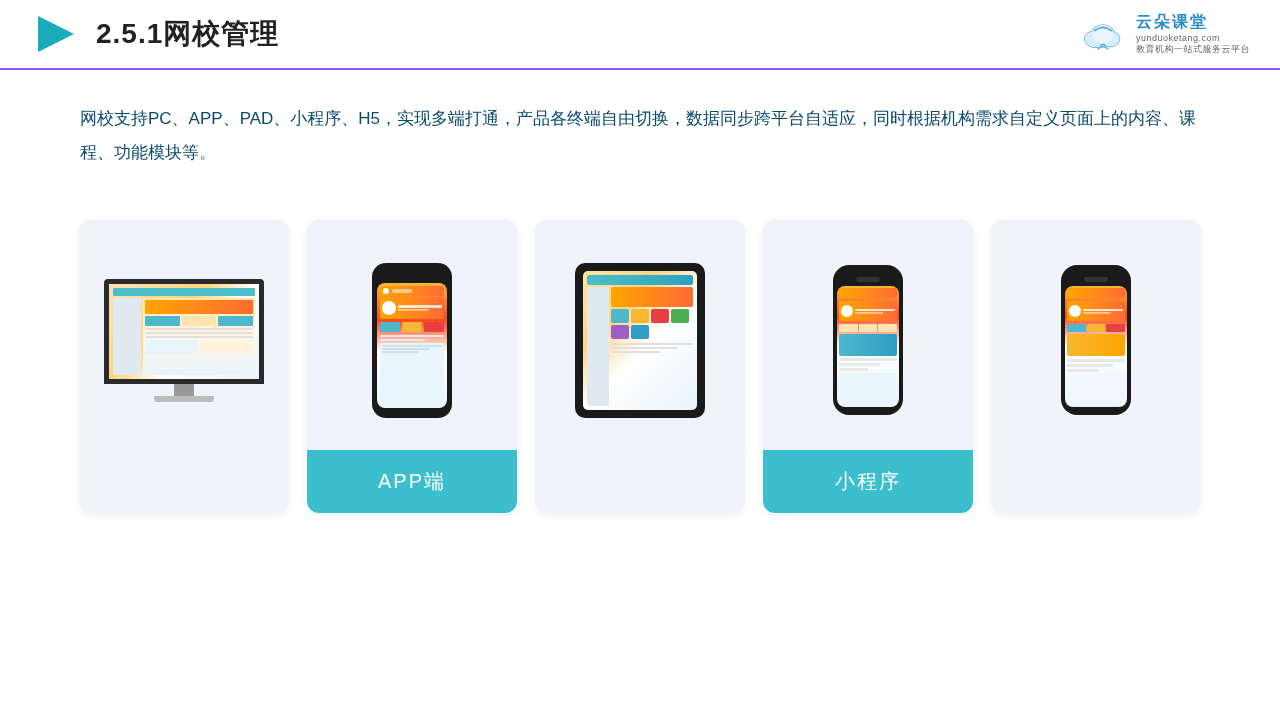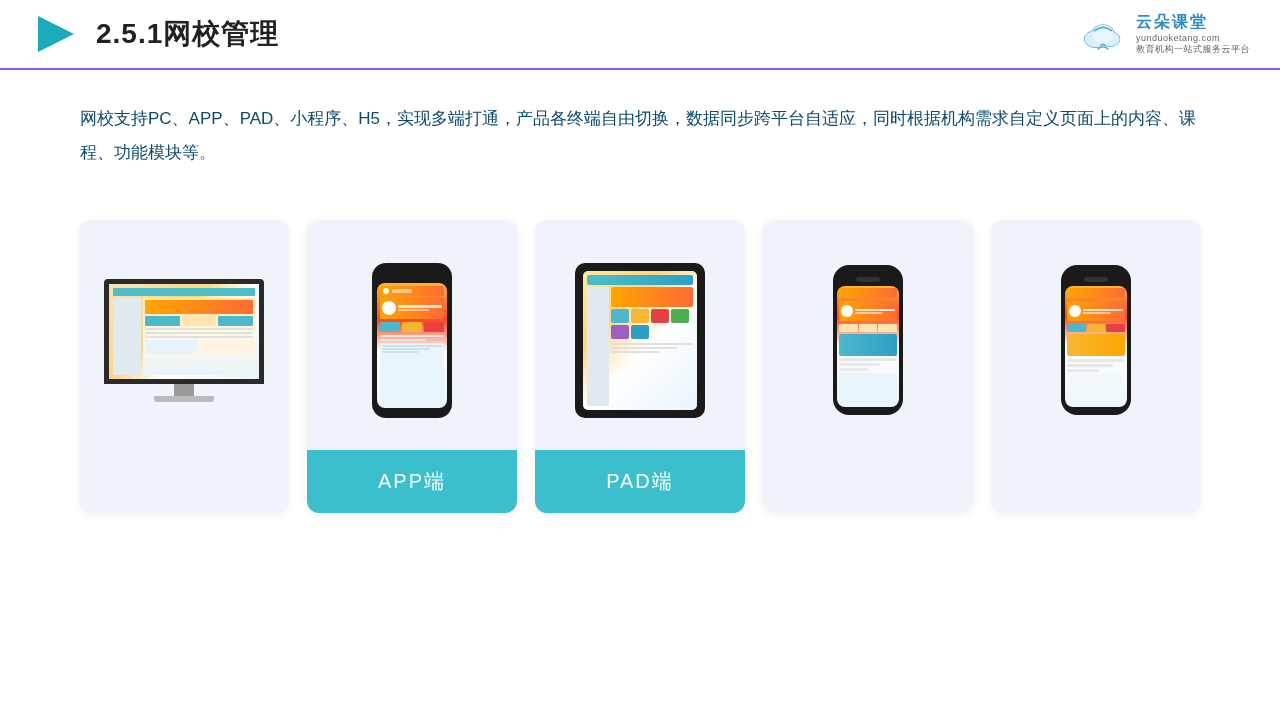--- a/index.html
+++ b/index.html
@@ -475,21 +475,20 @@
                   <div style="height:2px;background:#e0e0e0;border-radius:1px;"></div>
                   <div style="height:2px;background:#e0e0e0;border-radius:1px;width:80%;"></div>
                   <div style="height:2px;background:#e0e0e0;border-radius:1px;width:60%;"></div>
                 </div>
               </div>
             </div>
           </div>
         </div>
       </div>
     </div>
-    <div class="card-label">PAD端</div>
   </div>
 
   <div class="card">
     <div class="card-image-area">
       <div class="mock-phone">
         <div class="phone-outer-narrow">
           <div class="phone-notch-center"></div>
           <div class="phone-screen2">
             <div class="ps2-top"></div>
             <div style="height:20px;background:linear-gradient(90deg,#ffa500,#ff6b35);border-radius:2px;margin-bottom:2px;display:flex;align-items:center;padding:2px;gap:2px;">
@@ -506,20 +505,21 @@
             </div>
             <div class="ps2-img" style="background:linear-gradient(90deg,#4db8cc,#2d9fc4);"></div>
             <div class="ps2-text"></div>
             <div class="ps2-text" style="width:70%;"></div>
             <div class="ps2-text" style="width:50%;"></div>
             <div style="flex:1;background:#e8f5fb;border-radius:2px;"></div>
           </div>
         </div>
       </div>
     </div>
+    <div class="card-label">小程序</div>
   </div>
 
   <div class="card">
     <div class="card-image-area">
       <div class="mock-phone">
         <div class="phone-outer-narrow">
           <div class="phone-notch-center"></div>
           <div class="phone-screen2">
             <div class="ps2-top"></div>
             <div style="height:20px;background:linear-gradient(90deg,#ffa500,#ff6b35);border-radius:2px;margin-bottom:2px;display:flex;align-items:center;padding:2px;gap:2px;">

